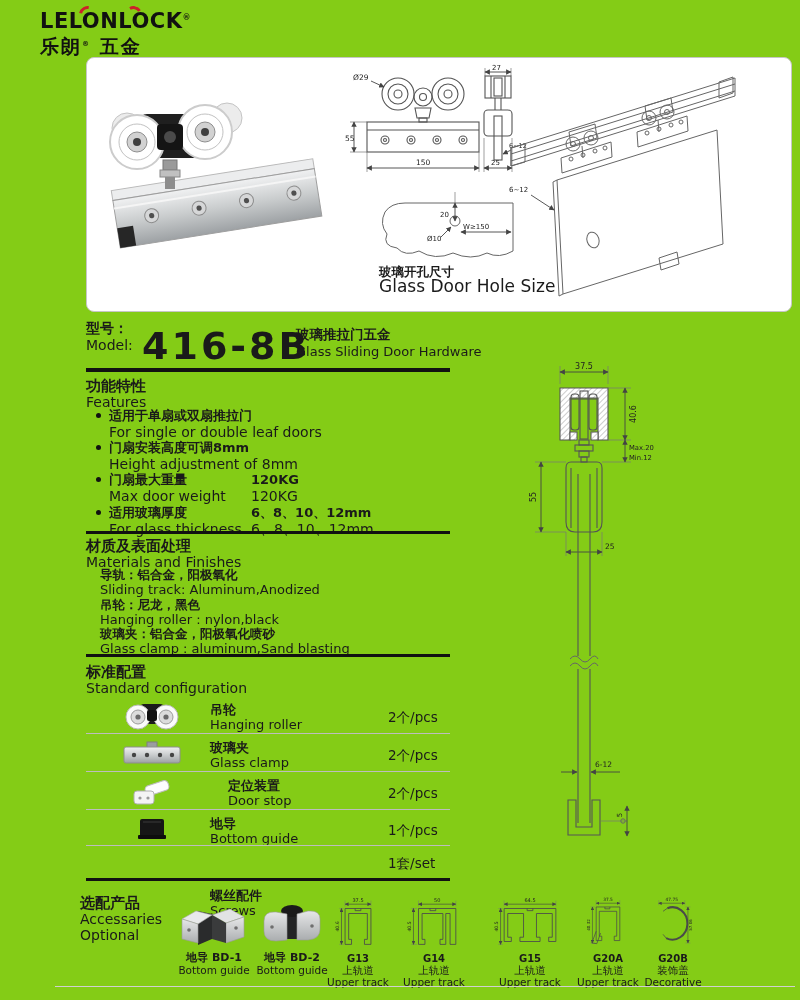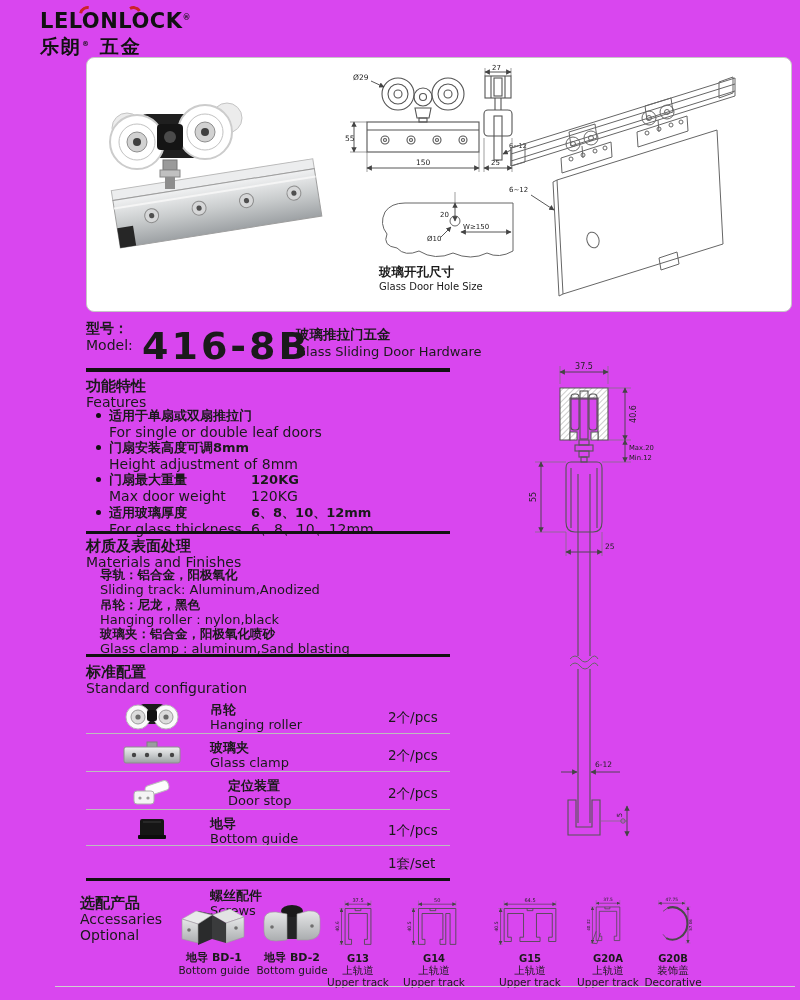--- a/index.html
+++ b/index.html
@@ -1,16 +1,16 @@
 <!DOCTYPE html>
 <html><head>
 <meta charset="utf-8">
 <style>
   html,body{margin:0;padding:0;background:#fff;}
-  .page{position:relative;width:800px;height:1000px;background:#d946ef;overflow:hidden;
+  .page{position:relative;width:800px;height:1000px;background:#84cc16;overflow:hidden;
         font-family:"DejaVu Sans","Liberation Sans",sans-serif;color:#1a1a1a;}
   .abs{position:absolute;}
   
   .logo-en{font-size:21px;font-weight:bold;letter-spacing:.5px;color:#111;position:relative;line-height:23px;}
   .logo-reg{font-size:8px;vertical-align:super;}
   .logo-cn{font-size:19px;font-weight:bold;letter-spacing:2px;color:#111;line-height:22px;}
   .logo-cn .logo-reg{font-size:7px;}
   .o-accent{position:absolute;width:11px;height:11px;border:3px solid transparent;border-top-color:#cc2229;border-radius:50%;}
   
   .top-box{left:86px;top:57px;width:704px;height:253px;border:1px solid #c6c6c6;border-radius:8px;background:#fff;}
@@ -25,21 +25,21 @@
   .bullet::before{content:"";display:inline-block;width:5px;height:5px;background:#111;border-radius:50%;margin-right:8px;vertical-align:2px;}
   .m-zh{font-size:12.5px;font-weight:bold;line-height:15px;white-space:nowrap;}
   .m-en{font-size:13px;line-height:15px;white-space:nowrap;}
   .row-zh{font-size:13px;font-weight:bold;line-height:15px;}
   .row-en{font-size:13px;line-height:15px;}
   .row-qty{font-size:13.5px;}
   .opt-label{font-size:10.5px;text-align:center;line-height:12px;}
   .opt-label b{font-size:11px;}
   .gcode{font-size:10px;font-weight:600;text-align:center;line-height:11px;}
   .cap-zh{font-size:12.5px;font-weight:bold;line-height:15px;}
-  .cap-en{font-size:10px;line-height:15px;text-align:right;}
+  .cap-en{font-size:17px;line-height:15px;text-align:right;}
   
   .ol{stroke:#555;stroke-width:1.1;fill:none;}
   .ol2{stroke:#666;stroke-width:1;fill:none;}
   .ext{stroke:#777;stroke-width:.7;fill:none;}
   .dl{stroke:#444;stroke-width:.9;fill:none;}
   text.dt{font-family:"DejaVu Sans",sans-serif;fill:#222;}
   .pr{stroke:#4a4a4a;stroke-width:1.2;fill:none;}
 </style>
 </head>
 <body>

